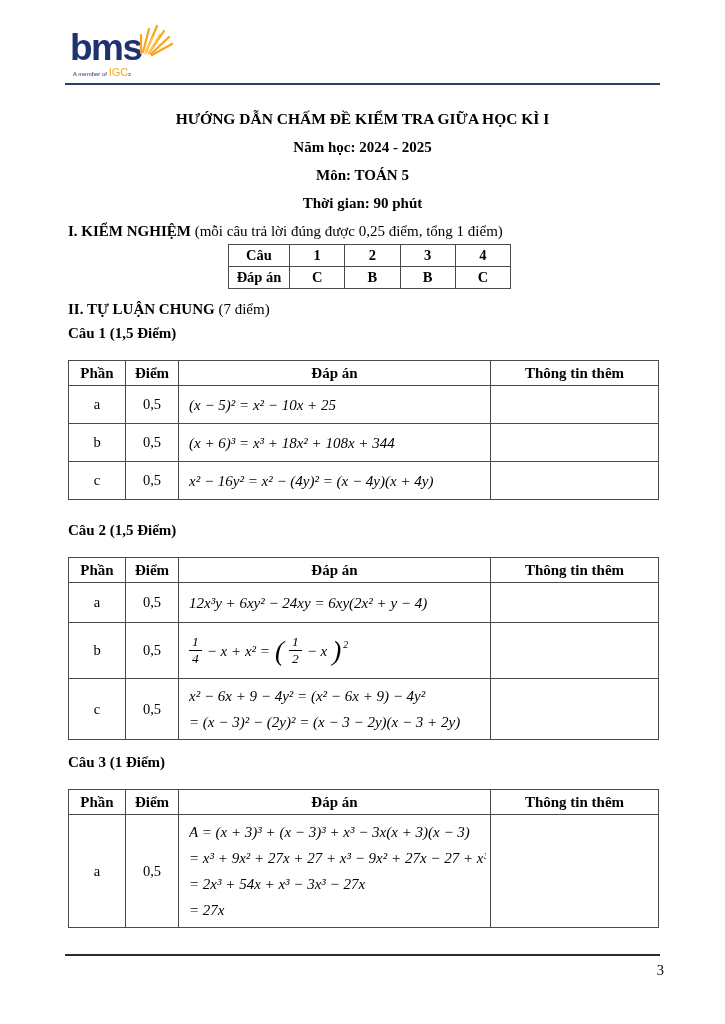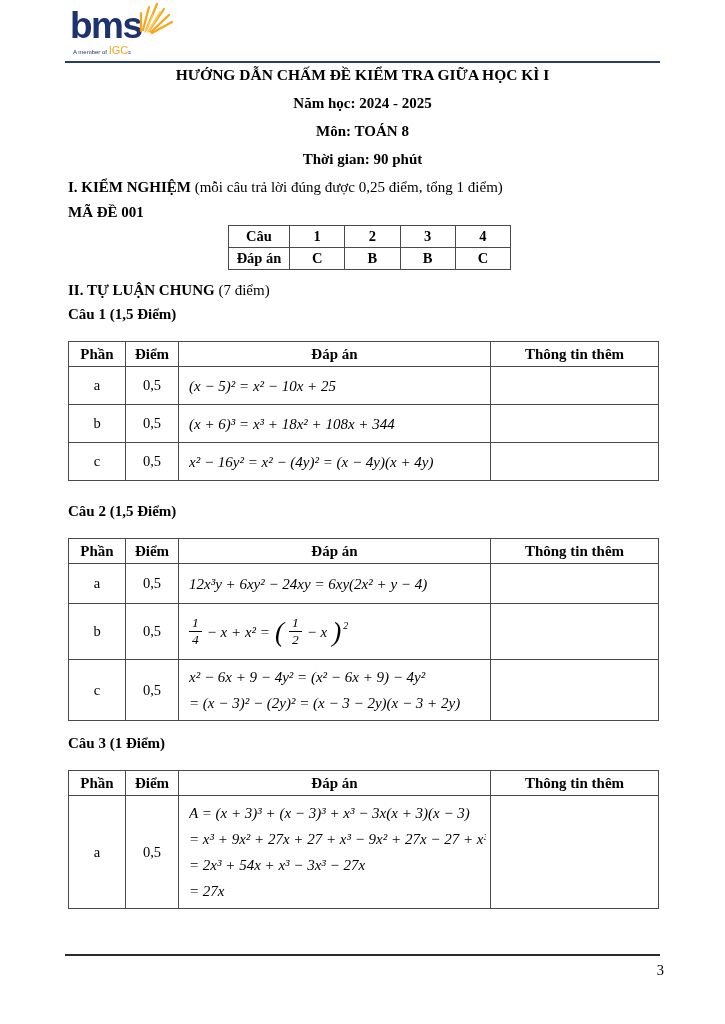--- a/index.html
+++ b/index.html
@@ -7,41 +7,41 @@
   .page {
     position:relative;
     width:725px; height:1024px;
     margin:0 auto;
     background:#ffffff;
     font-family:"Liberation Serif", serif;
     color:#000;
     overflow:hidden;
   }
   
-  .logo-block { margin:7px 0 0 70px; width:130px; }
+  .logo-block { margin:29px 0 0 70px; width:130px; }
   .brand-row { position:relative; height:40px; }
   .brand {
     font-family:"Liberation Sans", sans-serif;
     font-weight:bold; font-size:37px; line-height:37px;
     color:#1e3170; letter-spacing:-1.5px;
   }
   .sunburst { position:absolute; left:67px; top:-6px; }
   .tagline {
     font-family:"Liberation Sans", sans-serif;
     font-size:6px; line-height:7px; color:#1e3170; margin-left:3px;
     white-space:nowrap;
   }
   .tagline .igc { color:#f7a61b; font-weight:normal; font-size:11px; }
   .tagline .igc-lines { color:#1e3170; font-size:5px; letter-spacing:-1px; }
   
   .top-rule { width:595px; height:2px; background:#26406b; margin:5px 0 0 65px; }
   
   .title-block { text-align:center; font-weight:bold; }
   .t-line { font-size:15px; line-height:16px; }
-  .t-main { margin-top:4px; font-size:15.5px; }
+  .t-main { margin-top:26px; font-size:15.5px; }
   .t-sub  { margin-top:12px; }
   
   .content { width:590px; margin-left:68px; }
   .sec-heading { margin-top:12px; font-size:15px; line-height:16px; }
   .sec-heading b { font-size:15px; }
   .ma-de { margin-top:9px; font-weight:bold; font-size:15px; line-height:16px; }
   .q-title { font-weight:bold; font-size:15px; line-height:16px; }
   .q1-title { margin-top:8px; }
   .q2-title { margin-top:22px; }
   .q3-title { margin-top:14px; }
@@ -108,30 +108,29 @@
       <span>A member of</span>
       <span class="igc">IGC</span><span class="igc-lines">≡</span>
     </div>
   </div>
 
   <div class="top-rule"></div>
 
   <div class="title-block">
     <div class="t-line t-main">HƯỚNG DẪN CHẤM ĐỀ KIỂM TRA GIỮA HỌC KÌ I</div>
     <div class="t-line t-sub">Năm học: 2024 - 2025</div>
-    <div class="t-line t-sub">Môn: TOÁN 8</div>
+    <div class="t-line t-sub">Môn: TOÁN 5</div>
     <div class="t-line t-sub">Thời gian: 90 phút</div>
   </div>
 
   <div class="content">
 
     <div class="sec-heading">
       <b>I. KIỂM NGHIỆM</b><span> (mỗi câu trả lời đúng được 0,25 điểm, tổng 1 điểm)</span>
     </div>
-    <div class="ma-de">MÃ ĐỀ 001</div>
 
     <table class="answers">
       <colgroup>
           <col class="c0">
           <col>
           <col>
           <col>
           <col>
         </colgroup>
       <tbody>

